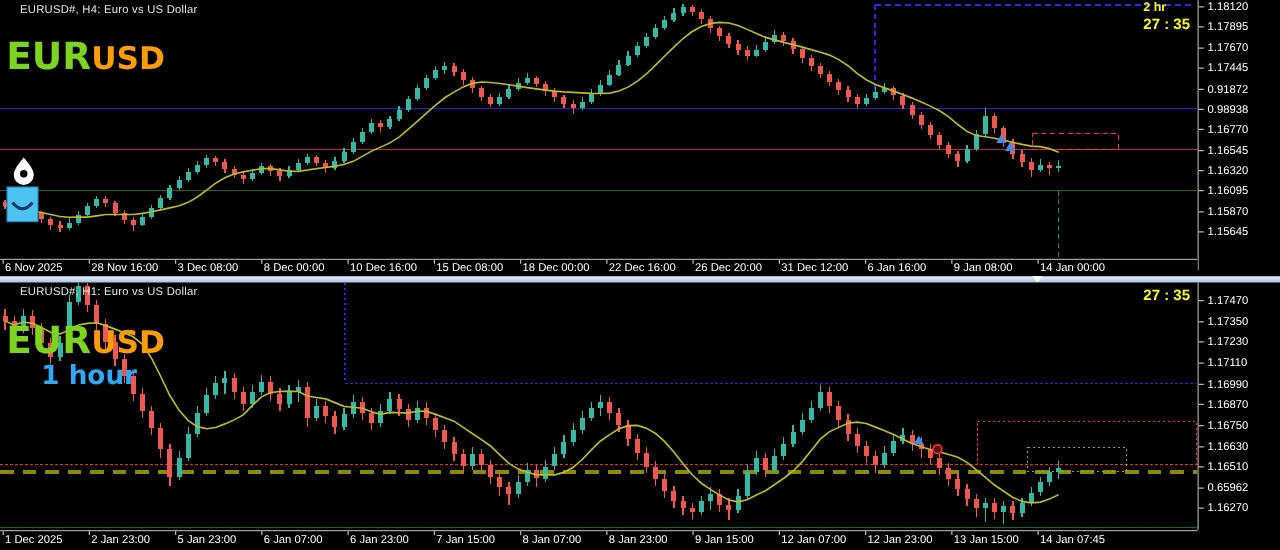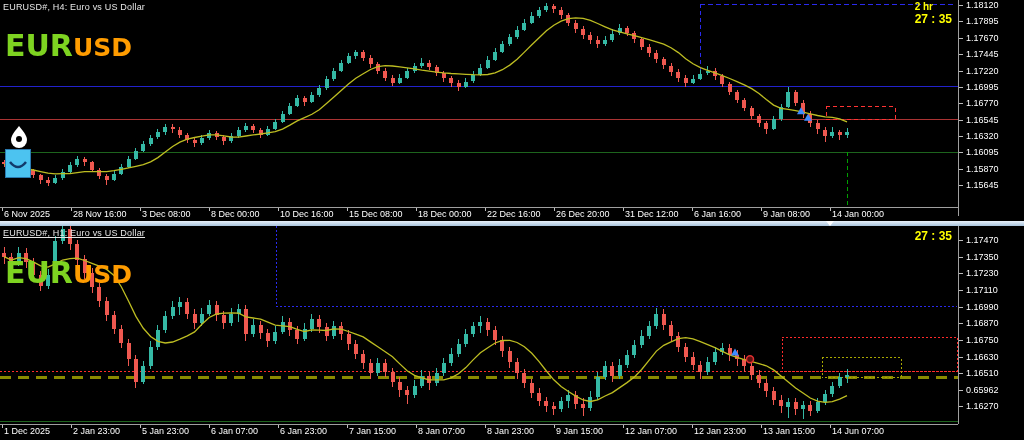--- a/index.html
+++ b/index.html
@@ -2,21 +2,21 @@
 <html><head>
 <meta charset="utf-8">
 <style>
   html,body{margin:0;padding:0;background:#222;}
   .screen{position:relative;width:1024px;height:440px;background:#000;overflow:hidden;
           font-family:"Liberation Sans",sans-serif;-webkit-font-smoothing:none;}
   .panel{position:absolute;left:0;background:#000;}
   #p1{top:0;width:958px;height:207px;}
   #p2{top:226px;width:958px;height:198px;}
   .chart-svg{position:absolute;left:0;top:0;z-index:1;}
-  .hdr{position:absolute;left:3px;top:2px;z-index:3;font-size:9px;color:#e6e6e6;letter-spacing:.2px;}
+  .hdr{position:absolute;left:16px;top:2px;z-index:3;font-size:9px;color:#e6e6e6;letter-spacing:.2px;}
   .bigsym{position:absolute;z-index:3;font-family:"DejaVu Sans",sans-serif;font-weight:bold;line-height:1;}
   .bigsym .eur{color:#7ed321;font-size:30px;}
   .bigsym .usd{color:#ff9c00;font-size:25px;}
   .bigsym .tf{color:#2fa9f7;font-size:21px;margin-top:2px;margin-left:20px;}
   .timer{position:absolute;right:72px;z-index:3;color:#ffff00;font-weight:bold;}
   #t1{top:1px;}
   #t1 .thr{font-size:10px;}
   #t1 .tmin{font-size:12px;}
   #t2{top:229px;font-size:12px;}
   .scale{position:absolute;left:958px;width:66px;background:#000;border-left:1px solid #9f9f9f;z-index:2;}
@@ -319,23 +319,23 @@
   <div class="scale" id="s1">
       <div class="pricetick" style="top:5px"></div>
       <div class="pricelabel" style="top:0px">1.18120</div>
       <div class="pricetick" style="top:21px"></div>
       <div class="pricelabel" style="top:16px">1.17895</div>
       <div class="pricetick" style="top:38px"></div>
       <div class="pricelabel" style="top:33px">1.17670</div>
       <div class="pricetick" style="top:54px"></div>
       <div class="pricelabel" style="top:49px">1.17445</div>
       <div class="pricetick" style="top:71px"></div>
-      <div class="pricelabel" style="top:66px">1.17220</div>
+      <div class="pricelabel" style="top:66px">0.91872</div>
       <div class="pricetick" style="top:87px"></div>
-      <div class="pricelabel" style="top:82px">1.16995</div>
+      <div class="pricelabel" style="top:82px">0.98938</div>
       <div class="pricetick" style="top:103px"></div>
       <div class="pricelabel" style="top:98px">1.16770</div>
       <div class="pricetick" style="top:120px"></div>
       <div class="pricelabel" style="top:115px">1.16545</div>
       <div class="pricetick" style="top:136px"></div>
       <div class="pricelabel" style="top:131px">1.16320</div>
       <div class="pricetick" style="top:152px"></div>
       <div class="pricelabel" style="top:147px">1.16095</div>
       <div class="pricetick" style="top:169px"></div>
       <div class="pricelabel" style="top:164px">1.15870</div>
@@ -622,23 +622,24 @@
         </g>
         <g>
           <polyline points="4.0,30.7 11.3,34.1 18.7,31.6 26.0,32.7 33.3,35.9 40.6,39.9 48.0,41.2 55.3,37.9 62.6,34.0 70.0,32.7 77.3,32.2 84.6,34.5 92.0,37.3 99.3,40.2 106.6,43.4 114.0,49.5 121.3,60.7 128.6,75.2 135.9,90.4 143.3,102.3 150.6,110.5 157.9,115.3 165.3,117.0 172.6,116.0 179.9,113.1 187.3,109.9 194.6,105.9 201.9,98.3 209.2,91.5 216.6,88.0 223.9,87.2 231.2,86.9 238.6,87.2 245.9,90.8 253.2,92.0 260.6,93.1 267.9,96.1 275.2,99.1 282.5,99.8 289.9,100.6 297.2,103.4 304.5,105.5 311.9,103.9 319.2,104.2 326.5,104.5 333.9,102.8 341.2,103.1 348.5,105.5 355.8,108.2 363.2,110.9 370.5,115.9 377.8,120.8 385.2,125.7 392.5,130.8 399.8,137.9 407.1,144.7 414.5,149.3 421.8,151.8 429.1,153.9 436.5,153.9 443.8,153.9 451.1,151.9 458.5,147.8 465.8,141.6 473.1,133.9 480.4,126.8 487.8,121.7 495.1,117.0 502.4,114.5 509.8,114.3 517.1,116.5 524.4,120.8 531.8,127.3 539.1,135.6 546.4,145.0 553.8,153.8 561.1,160.6 568.4,165.5 575.7,170.1 583.1,174.0 590.4,175.5 597.7,173.8 605.1,170.0 612.4,166.6 619.7,161.6 627.0,156.6 634.4,151.0 641.7,143.5 649.0,134.4 656.4,125.1 663.7,119.3 671.0,115.9 678.4,112.6 685.7,111.7 693.0,112.8 700.4,115.7 707.7,118.6 715.0,121.6 722.3,125.4 729.7,128.8 737.0,131.4 744.3,133.6 751.7,135.6 759.0,137.6 766.3,139.8 773.6,143.9 781.0,149.9 788.3,155.9 795.6,162.0 803.0,167.0 810.3,172.0 817.6,175.1 825.0,176.3 832.3,175.7 839.6,173.2 847.0,169.7 " fill="none" stroke="#bdbd22" stroke-width="1.3"></polyline>
         </g>
         <g>
           <polygon points="735,122.4 739,129.4 731,129.4" fill="#3f8cff"></polygon>
           <circle cx="750" cy="133.3" r="3.5" fill="#5a1010" stroke="#e03030" stroke-width="1.5"></circle>
         </g>
       </svg>
   </div>
-  <div class="hdr" style="top:228px;text-decoration:underline;">EURUSD#, H1:  Euro vs US Dollar</div>
+  <div class="hdr" style="top:228px;">EURUSD#, H1:  Euro vs US Dollar</div>
   <div class="bigsym" style="left:5px;top:258px;">
     <span class="eur">EUR</span><span class="usd">USD</span>
+    <div class="tf" style="margin-left:28px;">1 hour</div>
   </div>
   <div class="timer" id="t2">27 : 35</div>
   <div class="scale" id="s2">
       <div class="pricetick" style="top:14px"></div>
       <div class="pricelabel" style="top:9px">1.17470</div>
       <div class="pricetick" style="top:31px"></div>
       <div class="pricelabel" style="top:26px">1.17350</div>
       <div class="pricetick" style="top:47px"></div>
       <div class="pricelabel" style="top:42px">1.17230</div>
       <div class="pricetick" style="top:64px"></div>
@@ -677,16 +678,16 @@
       <div class="timelabel" style="left:487px">8 Jan 23:00</div>
       <div class="timetick" style="left:554px"></div>
       <div class="timelabel" style="left:556px">9 Jan 15:00</div>
       <div class="timetick" style="left:623px"></div>
       <div class="timelabel" style="left:625px">12 Jan 07:00</div>
       <div class="timetick" style="left:692px"></div>
       <div class="timelabel" style="left:694px">12 Jan 23:00</div>
       <div class="timetick" style="left:761px"></div>
       <div class="timelabel" style="left:763px">13 Jan 15:00</div>
       <div class="timetick" style="left:830px"></div>
-      <div class="timelabel" style="left:832px">14 Jun 07:00</div>
+      <div class="timelabel" style="left:832px">14 Jan 07:45</div>
     </div>
 
 </div>
 
 </body></html>

